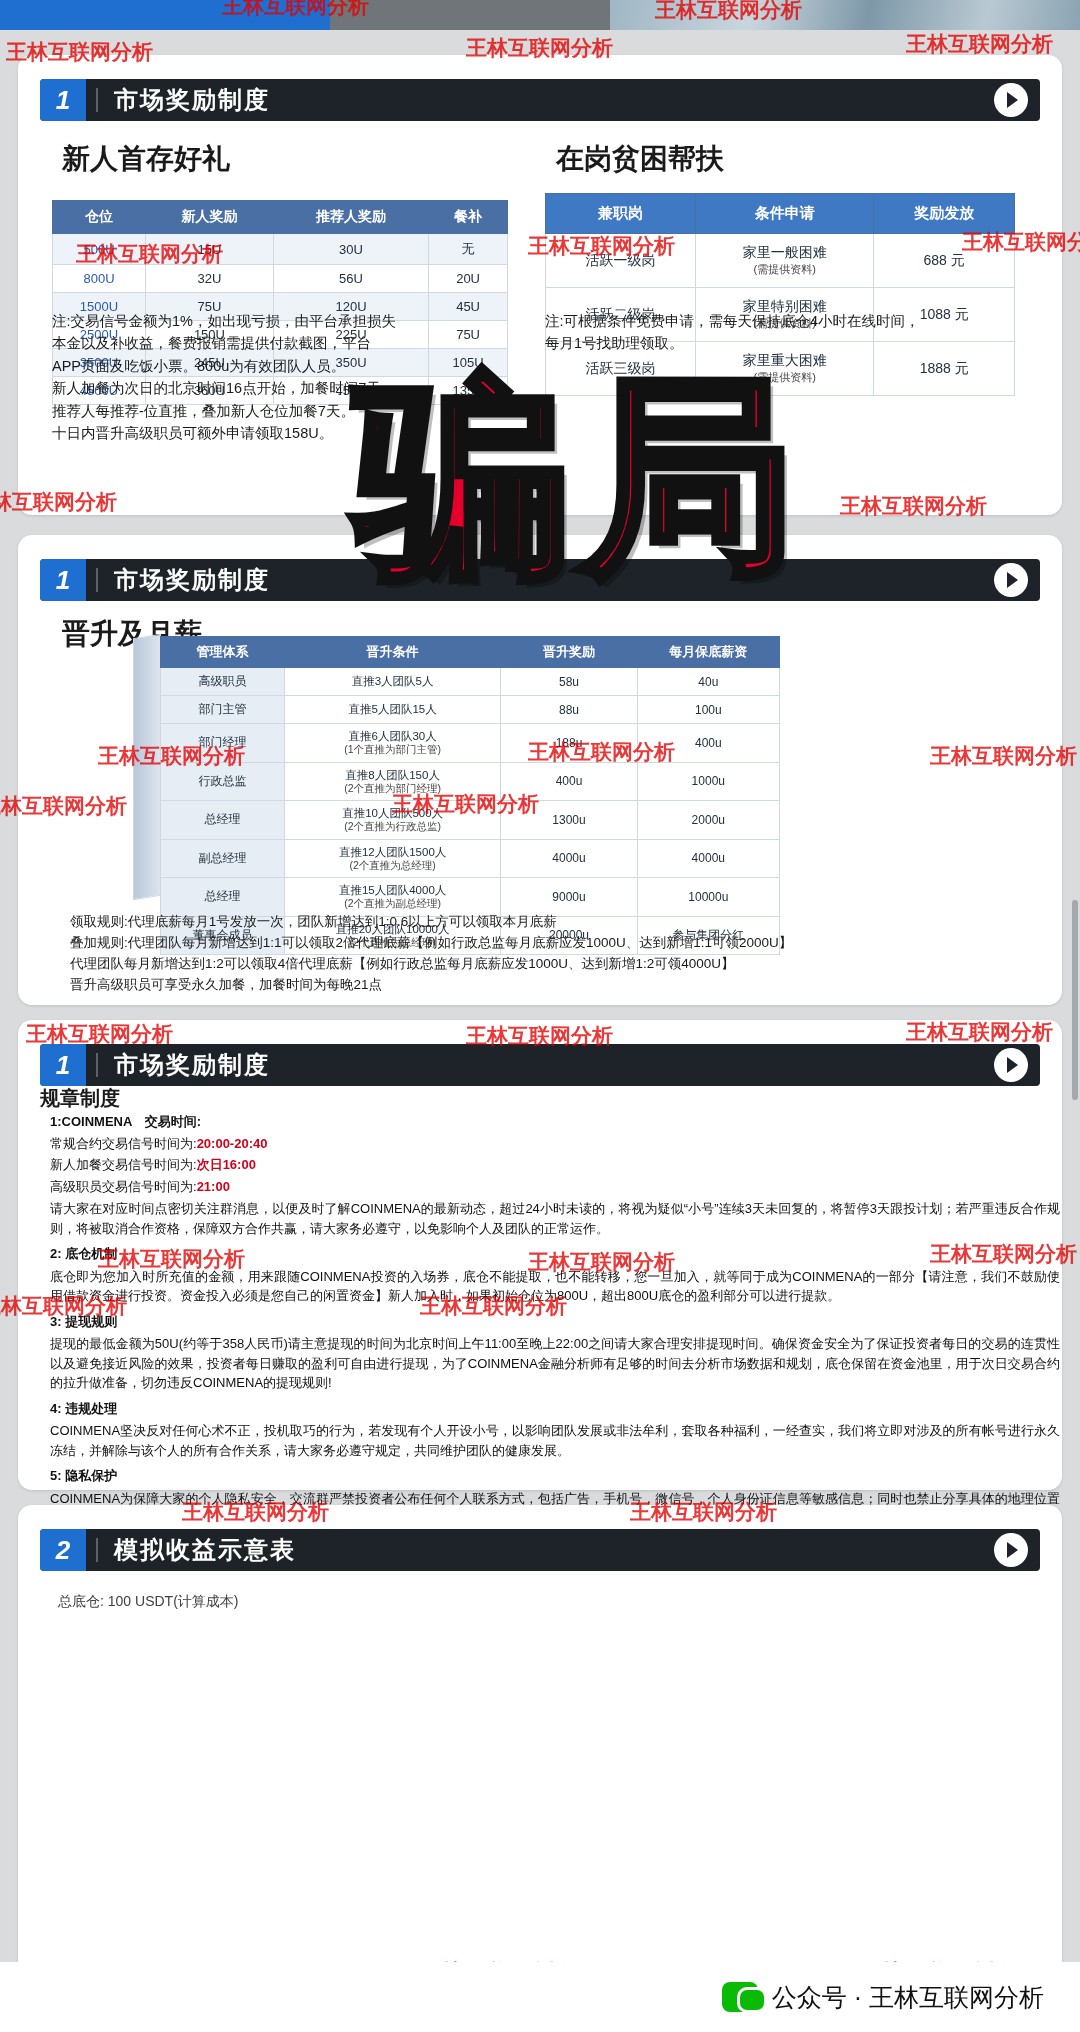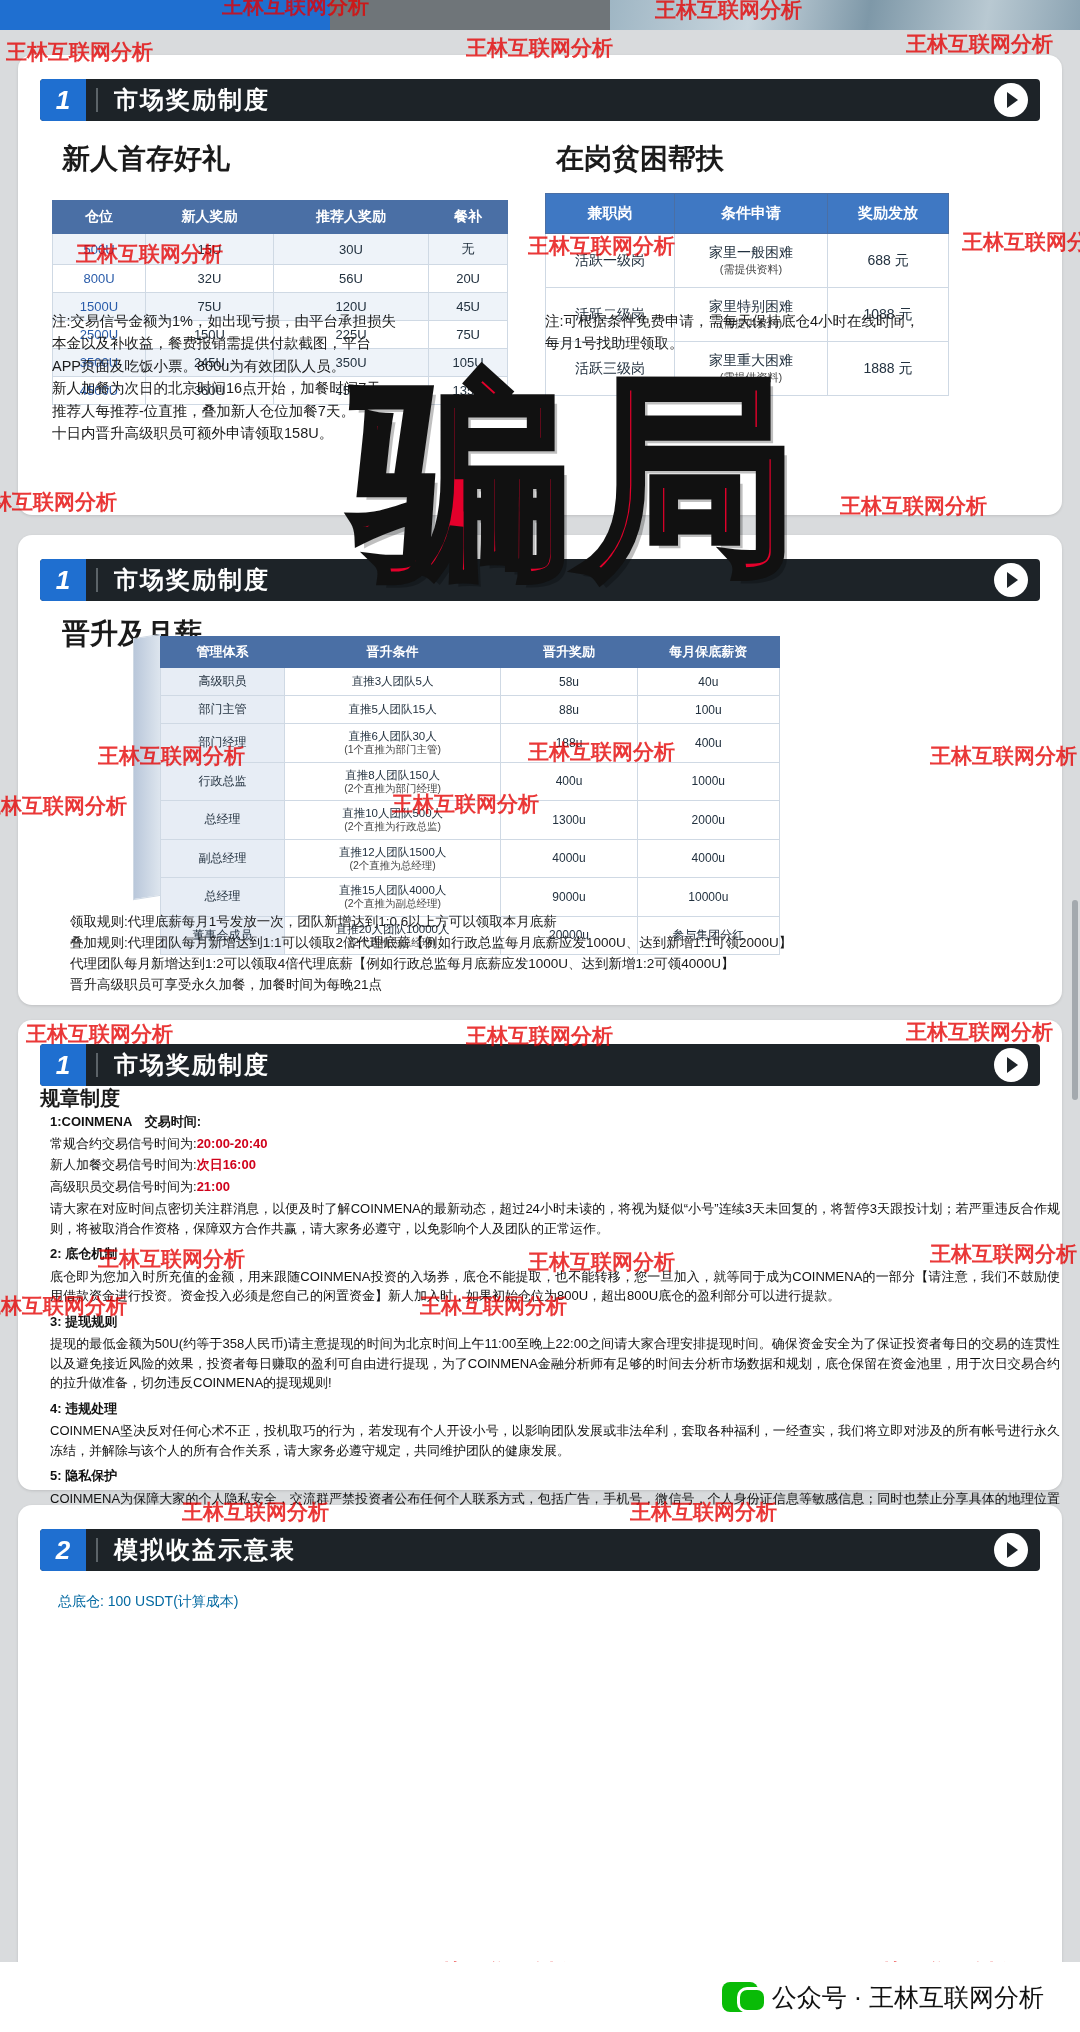--- a/index.html
+++ b/index.html
@@ -50,21 +50,21 @@
   table td { padding:6px 4px; text-align:center; border:1px solid #cfd9e4; }
 
   
   #t1 { position:absolute; left:52px; top:200px; width:456px; }
   #t1 th { background:#4a6fa5; }
   #t1 tr:nth-child(odd) td { background:#eef3f9; }
   #t1 tr:nth-child(even) td { background:#ffffff; }
   #t1 td:first-child { color:#2a5caa; }
 
   
-  #t2 { position:absolute; left:545px; top:193px; width:404px; }
+  #t2 { position:absolute; left:545px; top:193px; width:470px; }
   #t2 th { background:#3f78c3; font-size:15px; padding:10px 4px; }
   #t2 td { padding:10px 4px; font-size:14px; background:#ffffff; }
   #t2 td .small { display:block; font-size:11px; color:#444; }
 
   .note { position:absolute; font-size:14.5px; color:#1a1a1a; line-height:1.55; }
 
   
   #t3 { position:absolute; left:160px; top:636px; width:620px; font-size:12px; }
   #t3 th { background:#4a6fa5; font-size:13px; padding:6px 3px; }
   #t3 td { background:#ffffff; padding:5px 3px; }
@@ -334,21 +334,21 @@
     <div class="para">严禁在抖音，快手，小红书等各种社交平台发布与COINMENA相关的内容，同时，禁止通过以上平台主动添加或拉拢陌生用户。</div>
   </div>
 
   <div class="card" id="card4">
     <div class="hdr">
       <div class="num">2</div>
       <div class="sep"></div>
       <div class="title">模拟收益示意表</div>
       <div class="play"></div>
     </div>
-    <div style="position:absolute; left:40px; top:88px; font-size:14px; color:#0369a1;">总底仓: 100 USDT(计算成本)</div>
+    <div style="position:absolute; left:40px; top:88px; font-size:14px; color:#404040;">总底仓: 100 USDT(计算成本)</div>
   </div>
 
   <div class="wm" style="left:222px; top:-8px;">王林互联网分析</div>
   <div class="wm" style="left:655px; top:-4px;">王林互联网分析</div>
   <div class="wm" style="left:6px;   top:38px;">王林互联网分析</div>
   <div class="wm" style="left:466px; top:34px;">王林互联网分析</div>
   <div class="wm" style="left:906px; top:30px;">王林互联网分析</div>
   <div class="wm" style="left:76px;  top:240px;">王林互联网分析</div>
   <div class="wm" style="left:528px; top:232px;">王林互联网分析</div>
   <div class="wm" style="left:962px; top:228px;">王林互联网分析</div>

